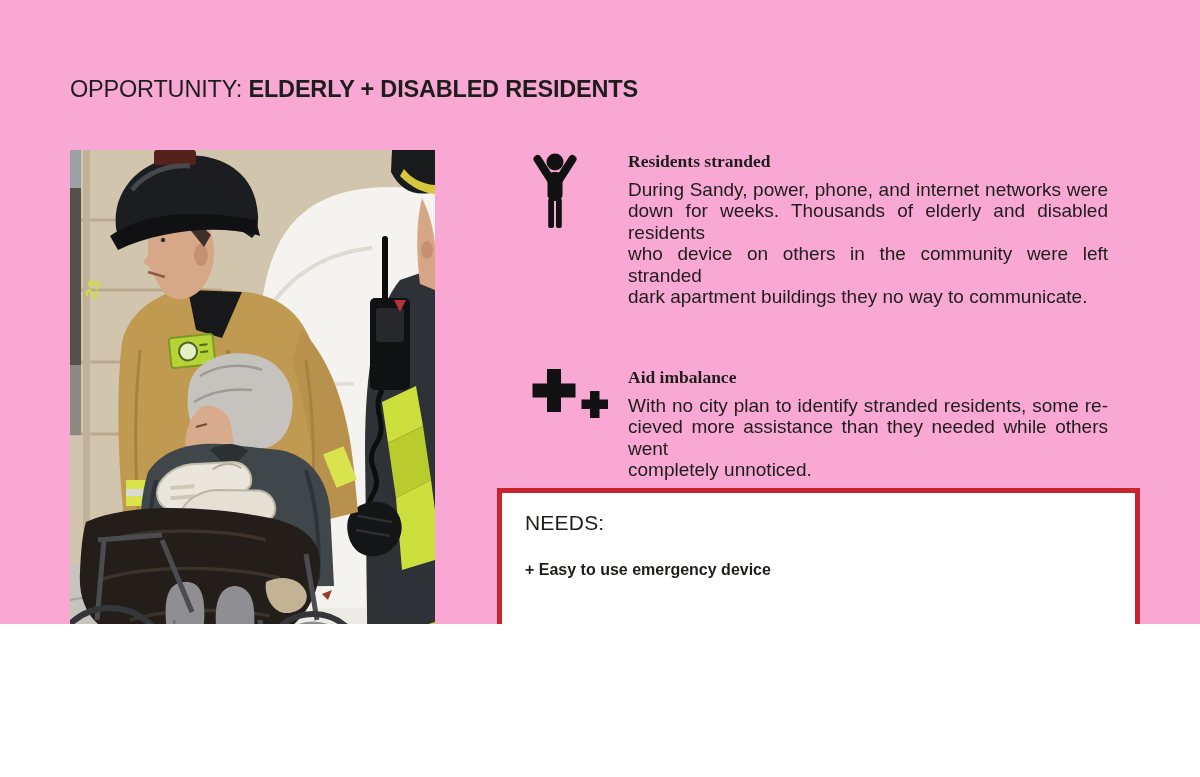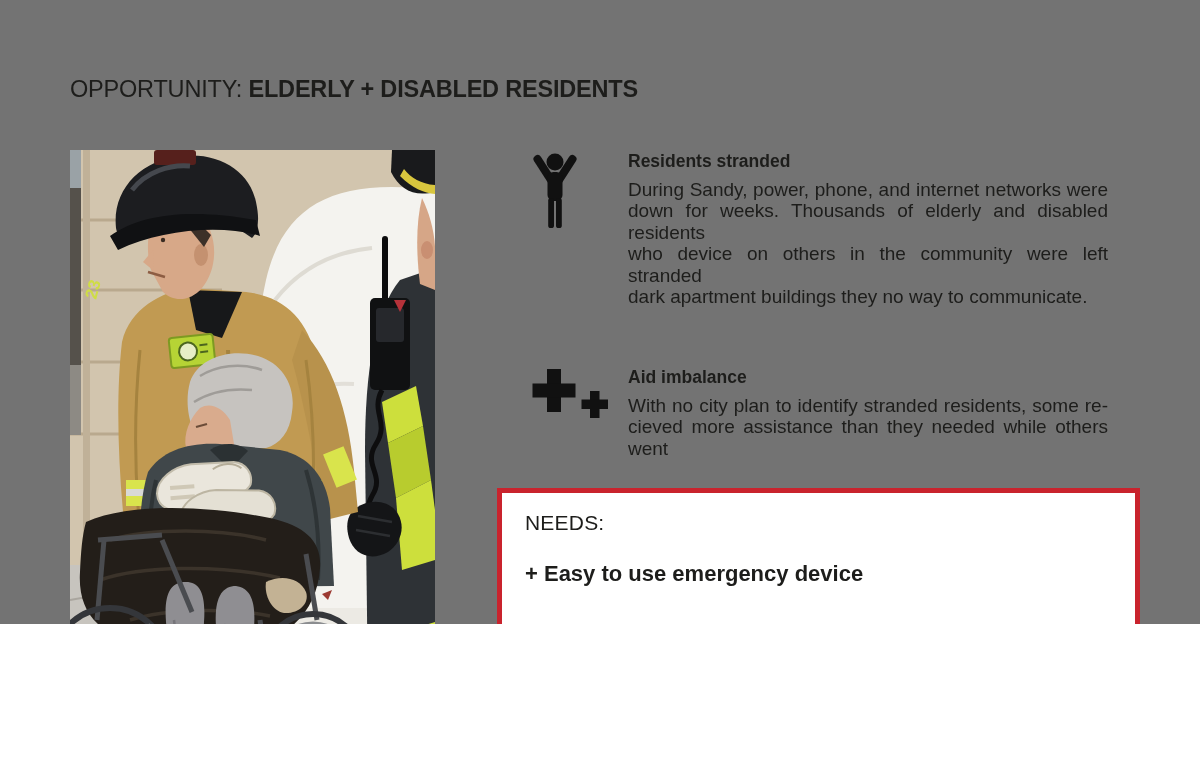--- a/index.html
+++ b/index.html
@@ -1,36 +1,36 @@
 <!DOCTYPE html>
 <html style="--accent: #c9232d; --text: #1d1d1b; --icon: #111111;"><head>
 <meta charset="utf-8">
 <style>
   html,body { margin:0; padding:0; background:#ffffff; }
   body { font-family:"Liberation Sans", sans-serif; color:var(--text,#1d1d1b); }
-  .slide { position:relative; width:1200px; height:624px; background:#737373; overflow:hidden; }
+  .slide { position:relative; width:1200px; height:624px; background:#f9a8d4; overflow:hidden; }
 
   .title { position:absolute; left:70px; top:76px; margin:0; font-size:23.5px; font-weight:400; letter-spacing:-0.2px; white-space:nowrap; }
   .title strong { font-weight:700; }
 
   .photo { position:absolute; left:70px; top:150px; width:365px; height:545px; margin:0; }
   .photo svg { display:block; }
 
   .info { position:absolute; left:518px; width:610px; display:flex; align-items:flex-start; }
   .info-1 { top:150px; }
   .info-2 { top:366px; }
   .icon-cell { width:110px; flex:0 0 110px; padding-left:14px; box-sizing:border-box; color:var(--icon,#111); }
   .text-cell { width:480px; flex:0 0 480px; }
-  .sec-heading { margin:0 0 7px 0; font-size:17.5px; font-weight:700; line-height:22px; }
+  .sec-heading { margin:0 0 7px 0; font-size:17.5px; font-weight:700; line-height:22px;font-family:Liberation Serif, serif; }
   .jline { font-size:19px; line-height:21.4px; text-align:justify; text-align-last:justify; }
   .jlines .jline:last-child { text-align-last:left; }
 
   .needs-box { position:absolute; left:497px; top:488px; width:643px; height:218px; box-sizing:border-box; border:5px solid var(--accent,#c9232d); padding:18px 20px 12px 23px; background:#fff; }
   .needs-label { font-size:21px; font-weight:400; letter-spacing:0.2px; }
-  .needs-item { font-size:22px; font-weight:700; margin-top:25px; }
+  .needs-item { font-size:16px; font-weight:700; margin-top:25px; }
   .needs-items .needs-item:first-child { margin-top:26px; }
 </style>
 </head>
 <body>
 
 <div class="slide">
 
   <h1 class="title"><span>OPPORTUNITY: </span><strong>ELDERLY + DISABLED RESIDENTS</strong></h1>
 
   <figure class="photo" aria-label="Firefighter in tan turnout gear pushing an elderly woman in a wheelchair through deep snow beside a beige building; she holds white sneakers on a dark blanket; a second firefighter with a radio and hi-vis stripes stands at right.">
@@ -220,20 +220,21 @@
           <rect x="58" y="23" width="9.5" height="27"></rect>
           <rect x="49.5" y="31.5" width="26.5" height="9.5"></rect>
         </g>
       </svg>
     </div>
     <div class="text-cell">
       <h2 class="sec-heading">Aid imbalance</h2>
       <div class="jlines">
           <div class="jline">With no city plan to identify stranded residents, some re-</div>
           <div class="jline">cieved more assistance than they needed while others went</div>
+          <div class="jline">completely unnoticed.</div>
         </div>
     </div>
   </section>
 
   <aside class="needs-box">
     <div class="needs-label">NEEDS:</div>
     <div class="needs-items">
         <div class="needs-item">+ Easy to use emergency device</div>
       </div>
   </aside>

